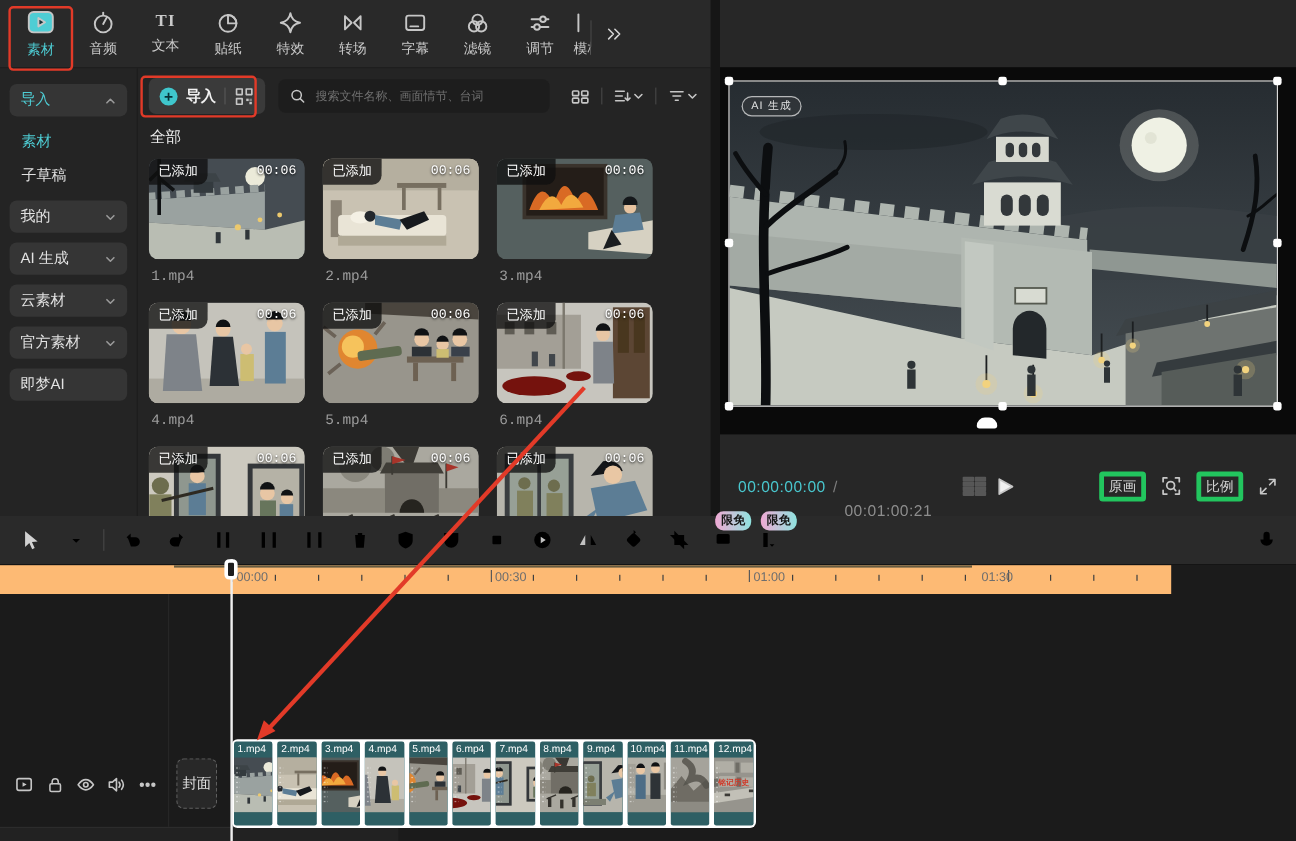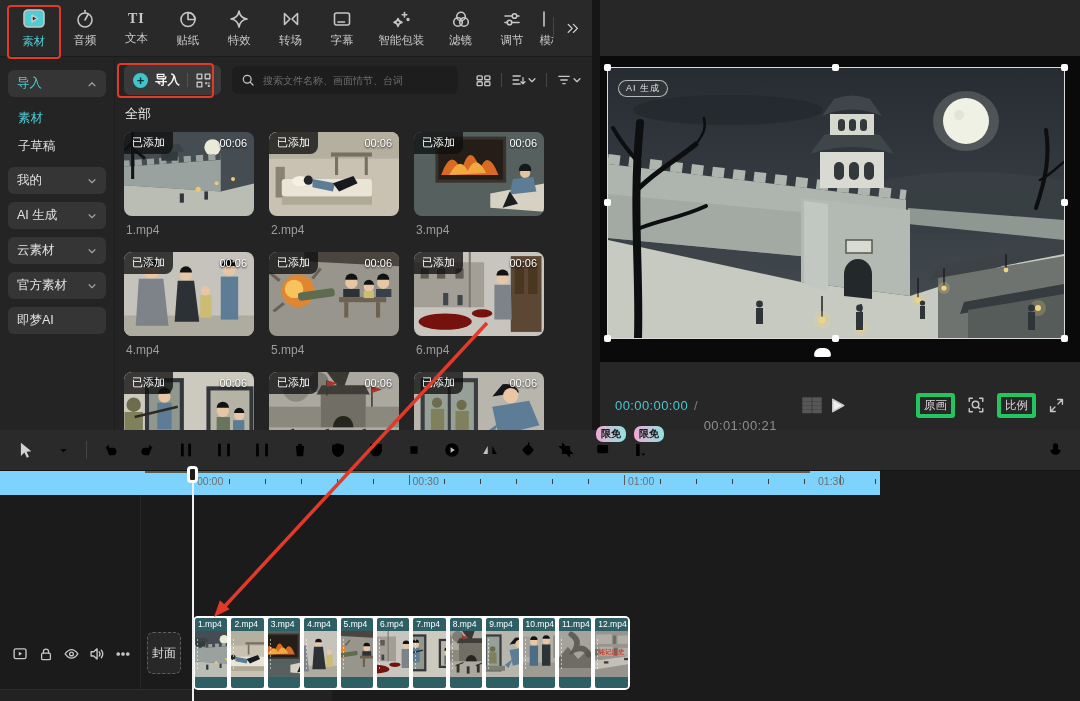--- a/index.html
+++ b/index.html
@@ -36,21 +36,21 @@
   #import-plus{width:15px;height:15px;border-radius:50%;background:#3fc6cc;color:#073036;font-size:13px;line-height:15px;text-align:center;font-weight:bold;}
   #import-label{font-size:12.5px;font-weight:bold;color:#f2f2f2;}
   #import-btn .vdiv{height:14px;background:#555;}
   #search-box{flex:0 0 208px;height:28px;margin-left:11px;background:#1d1d1d;border-radius:6px;display:flex;align-items:center;padding:0 9px;gap:6px;}
   #search-input{background:transparent;border:none;outline:none;color:#bbb;font-size:10px;width:100%;font-family:inherit;}
   #search-input::placeholder{color:#6f6f6f;}
   #view-icons{margin-left:auto;display:flex;align-items:center;gap:9px;color:#b5b5b5;}
   #view-icons .vdiv{height:14px;background:#454545;}
   #lib-category{margin:10px 0 0 10px;font-size:13px;color:#ececec;}
   #media-grid{margin:9px 0 0 9px;display:grid;grid-template-columns:repeat(3,130px);column-gap:15px;row-gap:15px;}
-  .card{width:140px;cursor:pointer;}
+  .card{width:140px;cursor:pointer;font-family:Liberation Mono, monospace;}
   .thumb{width:130px;height:84px;border-radius:8px;overflow:hidden;position:relative;background:#333;}
   .thumb svg{width:100%;height:100%;}
   .badge-added{position:absolute;top:0;left:0;background:rgba(16,16,16,.78);color:#fff;font-size:11px;padding:3px 8px 4px;border-radius:8px 0 8px 0;}
   .dur{position:absolute;top:5px;right:7px;color:#fff;font-size:11px;text-shadow:0 1px 2px rgba(0,0,0,.9);}
   .fname{margin-top:7px;font-size:12px;color:#9c9c9c;padding-left:2px;}
 
   
   #player-panel{left:600px;top:0;width:480px;height:430px;background:#272727;}
   #player-header{height:56px;background:#2b2b2b;display:flex;align-items:center;justify-content:space-between;padding:0 24px;box-sizing:border-box;}
   #player-title{font-size:14px;color:#eaeaea;}
@@ -70,21 +70,21 @@
   .boxed{border:4px solid #22c55e;border-radius:3px;padding:1px 4px;font-size:11.5px;color:#d8d8d8;cursor:pointer;}
 
   
   #timeline{left:0;top:430px;width:1080px;height:271px;background:#1b1b1b;}
   #tl-toolbar{height:41px;background:#2a2a2a;border-bottom:1px solid #141414;display:flex;align-items:center;padding:0 10px;gap:8px;box-sizing:border-box;position:relative;}
   .tool{width:30px;height:30px;display:flex;align-items:center;justify-content:center;color:#c2c2c2;cursor:pointer;position:relative;}
   .tool.disabled{color:#575757;cursor:default;}
   .tool .free-badge{position:absolute;top:-9px;left:7px;background:linear-gradient(90deg,#f0a9d4,#8fe3df);color:#161616;font-size:10px;font-weight:bold;padding:1px 5px;border-radius:7px;white-space:nowrap;z-index:5;}
   #tl-toolbar .vdiv{height:18px;background:#454545;}
   #mic-tool{margin-left:auto;}
-  #ruler{position:absolute;left:0;top:41px;width:880px;height:24px;background:#7dd3fc;overflow:hidden;}
+  #ruler{position:absolute;left:0;top:41px;width:976px;height:24px;background:#fdba74;overflow:hidden;}
   #olive-line{position:absolute;left:145px;top:0px;width:665px;height:2px;background:#55503a;opacity:.9;}
   .tick{position:absolute;width:1px;background:#3f3f3f;}
   .tick.major{background:#5a5a5a;}
   .tick-label{position:absolute;top:4px;font-size:10.5px;color:#6e6e6e;white-space:nowrap;}
   #tracks{position:absolute;left:0;top:65px;width:1080px;height:206px;}
   #head-divider{position:absolute;left:140px;top:0;width:1px;height:206px;background:#262626;}
   #bottom-strip{position:absolute;left:0;top:194px;width:332px;height:12px;background:#222;border-top:1px solid #2c2c2c;}
   #track-icons{position:absolute;left:12px;top:150px;display:flex;align-items:center;gap:9px;color:#9a9a9a;}
   #cover-btn{position:absolute;left:147px;top:137px;width:34px;height:42px;border:1px dashed #5f5f5f;border-radius:6px;background:#282828;color:#e0e0e0;font-size:12px;display:flex;align-items:center;justify-content:center;cursor:pointer;box-sizing:border-box;}
   #clips{position:absolute;left:193px;top:121px;height:74px;display:flex;gap:4px;padding:2px;background:#fff;border-radius:5px;box-sizing:border-box;}
@@ -163,31 +163,20 @@
           <div class="tlabel">转场</div>
         </div>
         <div class="tab">
           <span class="ico">
             <svg viewBox="0 0 20 20" width="20" height="20">
               <rect x="2.5" y="4" width="15" height="12" rx="2"></rect>
               <line x1="6" y1="13" x2="12.5" y2="13"></line>
             </svg>
           </span>
           <div class="tlabel">字幕</div>
-        </div>
-        <div class="tab wide">
-          <span class="ico">
-            <svg viewBox="0 0 20 20" width="20" height="20">
-              <path d="M7 9.5 C7.4 12 8.5 13 11 13.4 C8.5 13.8 7.4 15 7 17.4 C6.6 15 5.5 13.8 3 13.4 C5.5 13 6.6 12 7 9.5 Z"></path>
-              <line x1="13.5" y1="3.5" x2="13.5" y2="8"></line>
-              <line x1="11.2" y1="5.8" x2="15.8" y2="5.8"></line>
-              <circle cx="17" cy="10.5" r="0.9" fill="currentColor"></circle>
-            </svg>
-          </span>
-          <div class="tlabel">智能包装</div>
         </div>
         <div class="tab">
           <span class="ico">
             <svg viewBox="0 0 20 20" width="20" height="20">
               <circle cx="10" cy="7.5" r="4.3"></circle>
               <circle cx="7" cy="13" r="4.3"></circle>
               <circle cx="13" cy="13" r="4.3"></circle>
             </svg>
           </span>
           <div class="tlabel">滤镜</div>

